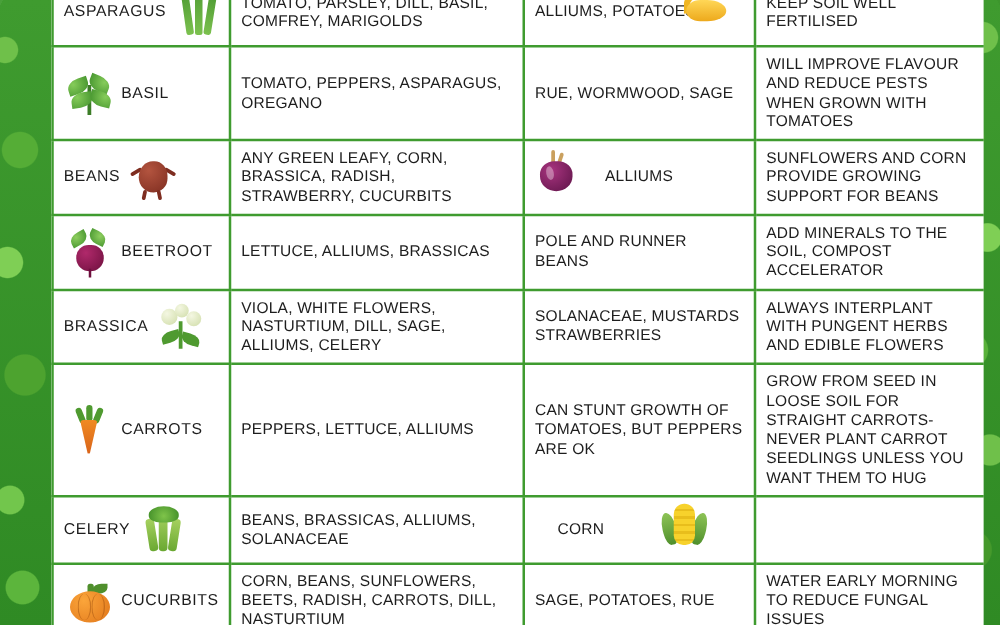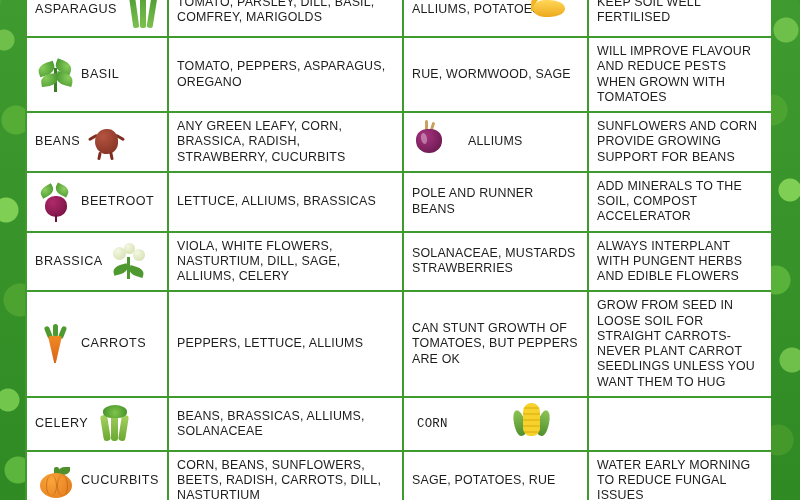--- a/index.html
+++ b/index.html
@@ -45,21 +45,21 @@
     inset: 0;
     background:
       linear-gradient(115deg, rgba(255,255,255,0.10) 0 2px, transparent 2px 26px),
       linear-gradient(-115deg, rgba(0,0,0,0.06) 0 2px, transparent 2px 30px);
     opacity: 0.55;
   }
 
   
   .table-wrap {
     position: absolute;
-    left: 25px;
+    left: 41px;
     top: 0;
     width: 746px;
     height: 500px;
     background: #ffffff;
     overflow: hidden;
   }
   table.companion {
     border-collapse: collapse;
     width: 746px;
     table-layout: fixed;
@@ -450,21 +450,21 @@
                   <i class="stalk s1"></i>
                     <i class="stalk s2"></i>
                     <i class="stalk s3"></i>
                     <i class="leafy"></i>
                 </span>
               </span>
             </div>
           </td>
           <td class="good-cell">BEANS, BRASSICAS, ALLIUMS, SOLANACEAE</td>
           <td class="bad-cell">
-            <span style="display:inline-block; margin-left:5px;font-family:Liberation Mono, monospace;">CORN</span>
+            <span style="display:inline-block; margin-left:18px;">CORN</span>
             <span class="inline-art" style="right:24px; top:0px;">
               <span class="art corn-art">
                   <i class="husk h1"></i>
                   <i class="husk h2"></i>
                   <i class="cob"></i>
                 </span>
             </span>
           </td>
           <td class="notes-cell"></td>
         </tr>

